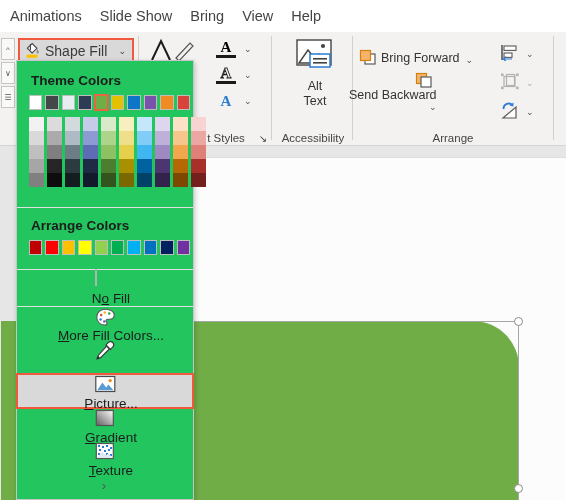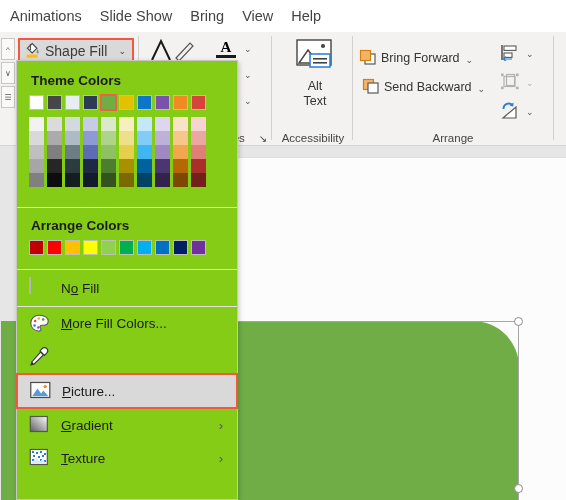--- a/index.html
+++ b/index.html
@@ -155,22 +155,22 @@
     width: 9px; height: 9px;
     border: 1.6px solid #8a8a8a;
     border-radius: 50%;
     background: #ffffff;
     box-sizing: border-box;
   }
 
   
   .menu {
     position: absolute; left: 16px; top: 60px;
-    width: 222px; height: 440px;
-    background: #84cc16;
+    width: 178px; height: 440px;
+    background: #22c55e;
     border: 1px solid #c6c6c6;
     box-shadow: 1px 2px 5px rgba(0,0,0,.22);
     box-sizing: border-box;
     z-index: 20;
   }
   .menu-head {
     font-size: 13.5px; font-weight: bold; color: #1c1c1c;
     padding: 12px 0 7px 14px;
   }
   .swatch-row { display: flex; padding-left: 12px; }
@@ -186,20 +186,21 @@
   .var-cell { width: 15px; height: 14px; }
 
   .menu-sep { height: 1px; background: #e1e1e1; margin: 0; }
 
   .mi {
     display: flex; align-items: center;
     height: 33px;
     padding-left: 12px;
     font-size: 13.5px; color: #1c1c1c;
     box-sizing: border-box;
+    flex-direction: column;
   }
   .mi-ico {
     width: 21px; height: 21px; margin-right: 11px;
     position: relative; flex: none;
   }
   .mi-lab { flex: 1; }
   .mi-lab u { text-decoration: underline; }
   .mi-arrow { margin-right: 14px; font-size: 13px; color: #555; }
   .mi.highlight {
     background: #d9d9d9;
@@ -301,21 +302,21 @@
       <span class="arr-ico">
         <svg width="18" height="16" viewBox="0 0 18 16">
           <rect x="6" y="5" width="10" height="10" fill="#ffffff" stroke="#595959" stroke-width="1.2"></rect>
           <rect x="1.5" y="1.5" width="10" height="10" fill="#f5b36a" stroke="#d2810d" stroke-width="1.2"></rect>
         </svg>
       </span>
       <span>Bring Forward</span>
       <span class="arr-chev">⌄</span>
     </div>
 
-    <div class="arr-btn" style="left:362px; top:40px;">
+    <div class="arr-btn" style="left:349px; top:40px;flex-direction:column;">
       <span class="arr-ico">
         <svg width="18" height="16" viewBox="0 0 18 16">
           <rect x="1.5" y="1.5" width="10" height="10" fill="#f5b36a" stroke="#d2810d" stroke-width="1.2"></rect>
           <rect x="6" y="5" width="10" height="10" fill="#ffffff" stroke="#595959" stroke-width="1.2"></rect>
         </svg>
       </span>
       <span>Send Backward</span>
       <span class="arr-chev">⌄</span>
     </div>
 

